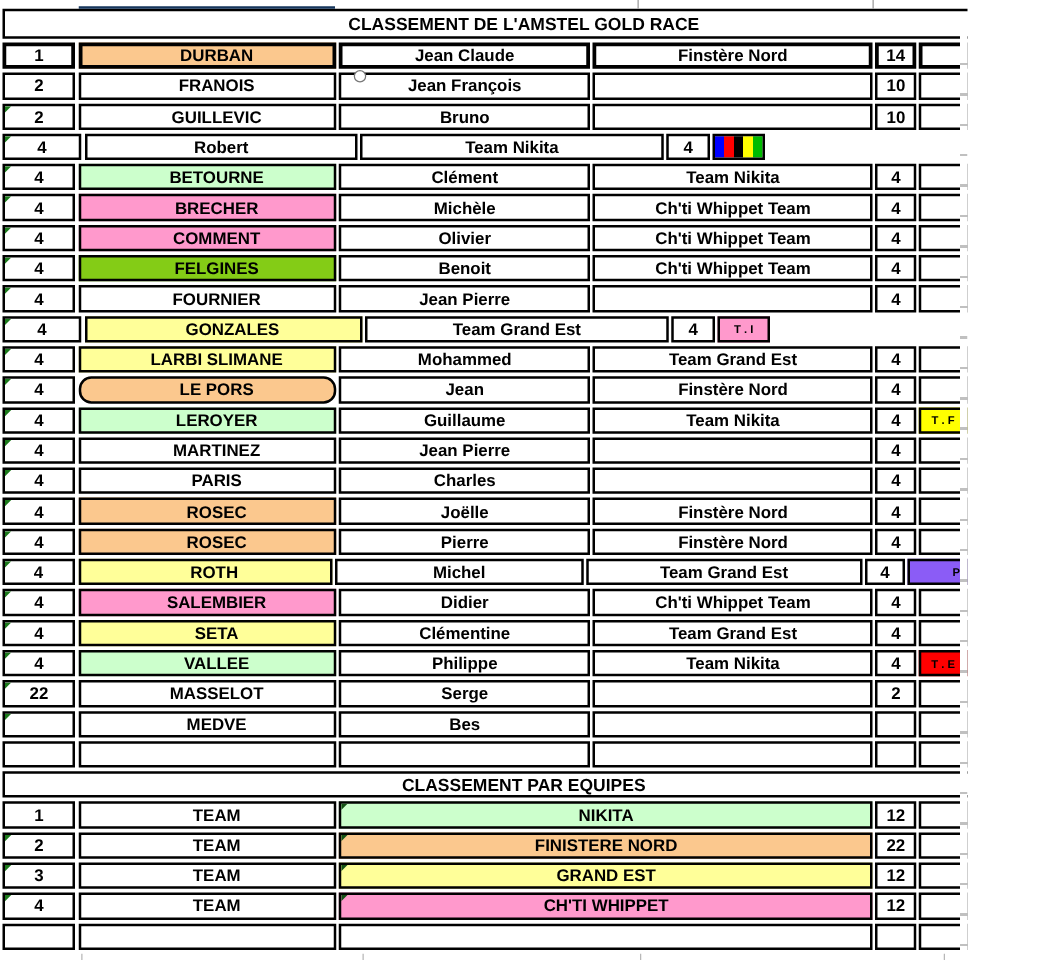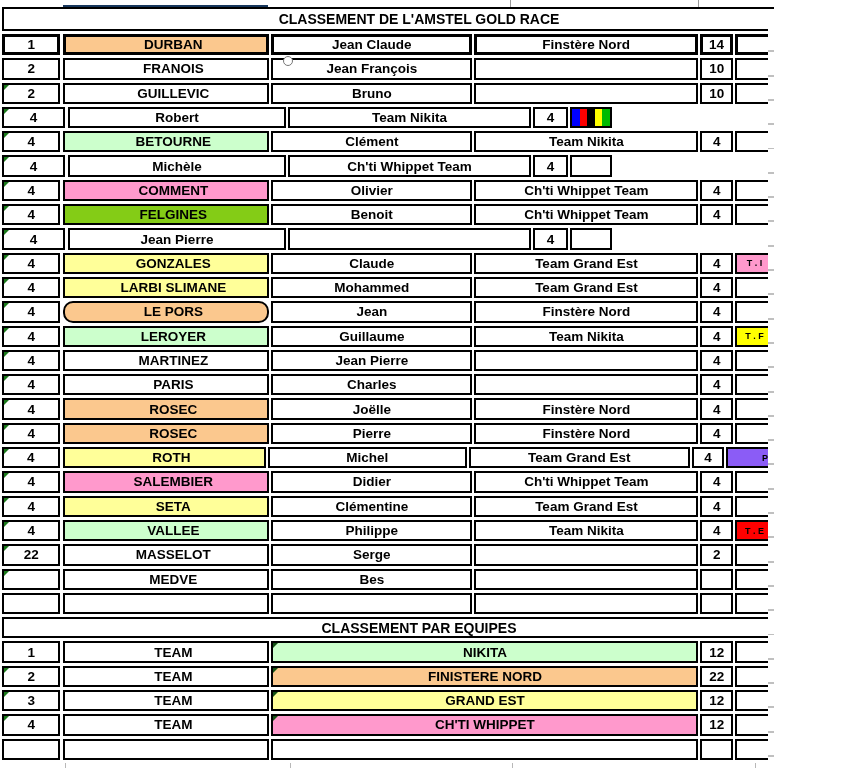--- a/index.html
+++ b/index.html
@@ -134,20 +134,21 @@
       <div class="row">
         <div class="cell c-rank marker">4</div>
         <div class="cell c-name" style="background: rgb(204, 255, 204);">BETOURNE</div>
         <div class="cell c-first">Clément</div>
         <div class="cell c-team">Team Nikita</div>
         <div class="cell c-pts">4</div>
         <div class="cell c-flag"></div>
       </div>
       <div class="row">
         <div class="cell c-rank marker">4</div>
+        <div class="cell c-name" style="background: rgb(255, 153, 204);">BRECHER</div>
         <div class="cell c-first">Michèle</div>
         <div class="cell c-team">Ch'ti Whippet Team</div>
         <div class="cell c-pts">4</div>
         <div class="cell c-flag"></div>
       </div>
       <div class="row">
         <div class="cell c-rank marker">4</div>
         <div class="cell c-name" style="background: rgb(255, 153, 204);">COMMENT</div>
         <div class="cell c-first">Olivier</div>
         <div class="cell c-team">Ch'ti Whippet Team</div>
@@ -157,29 +158,29 @@
       <div class="row">
         <div class="cell c-rank marker">4</div>
         <div class="cell c-name" style="background: #84cc16;">FELGINES</div>
         <div class="cell c-first">Benoit</div>
         <div class="cell c-team">Ch'ti Whippet Team</div>
         <div class="cell c-pts">4</div>
         <div class="cell c-flag"></div>
       </div>
       <div class="row">
         <div class="cell c-rank marker">4</div>
+        <div class="cell c-name">FOURNIER</div>
         <div class="cell c-first">Jean Pierre</div>
         <div class="cell c-team"></div>
         <div class="cell c-pts">4</div>
         <div class="cell c-flag"></div>
       </div>
       <div class="row">
         <div class="cell c-rank marker">4</div>
         <div class="cell c-name" style="background: rgb(255, 255, 153);">GONZALES</div>
-        <div class="cell c-first">Claude</div>
         <div class="cell c-team">Team Grand Est</div>
         <div class="cell c-pts">4</div>
         <div class="cell c-flag" style="background: rgb(255, 153, 204);">T . I</div>
       </div>
       <div class="row">
         <div class="cell c-rank marker">4</div>
         <div class="cell c-name" style="background: rgb(255, 255, 153);">LARBI SLIMANE</div>
         <div class="cell c-first">Mohammed</div>
         <div class="cell c-team">Team Grand Est</div>
         <div class="cell c-pts">4</div>

